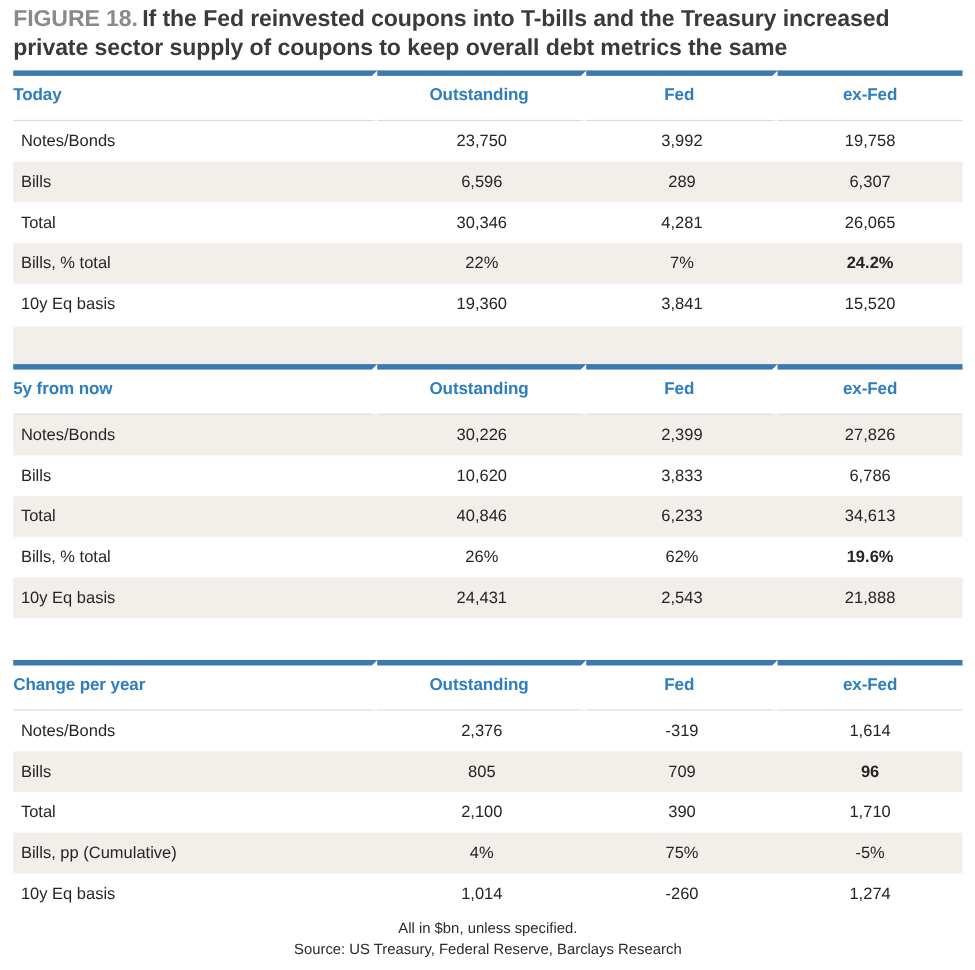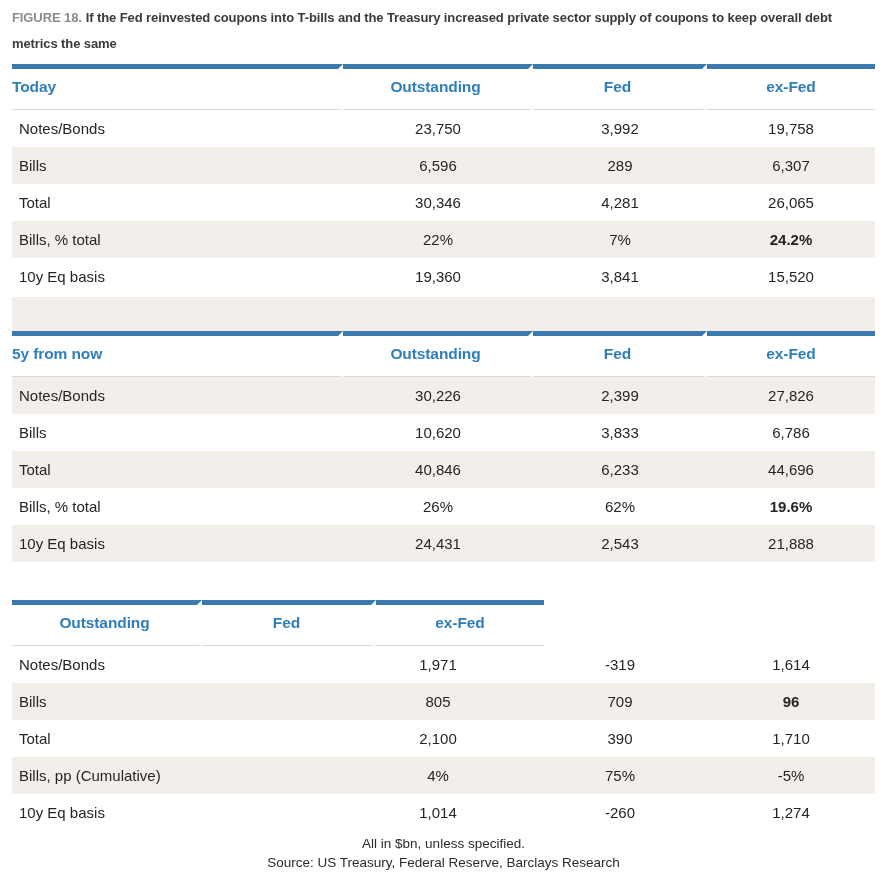--- a/index.html
+++ b/index.html
@@ -11,21 +11,21 @@
   }
   *{box-sizing:border-box;margin:0;padding:0;}
   html,body{background:#fff;}
   body{
     width:886px;height:882px;overflow:hidden;
     font-family:"Liberation Sans","DejaVu Sans",sans-serif;
     color:var(--ink);
     padding:5px 11px 0 12px;
   }
   .fig-title{
-    font-size:13px;font-weight:700;line-height:26px;
+    font-size:21px;font-weight:700;line-height:26px;
     color:#3a3a3a;letter-spacing:-0.1px;margin-bottom:7px;
   }
   .fig-label{color:#8a8a8a;margin-right:4px;}
   .tbl{width:863px;}
   .tbl + .tbl{margin-top:5px;}
   .tbl.gap-before{margin-top:38px;}
   .thead{display:flex;}
   .thead .hcell{
     border-top:5px solid var(--bar-blue);
     border-bottom:1px solid var(--rule);
@@ -111,44 +111,45 @@
       <div class="trow">
         <div class="c0">Bills</div>
         <div class="val c1">10,620</div>
         <div class="val c2">3,833</div>
         <div class="val c3">6,786</div>
       </div>
       <div class="trow shaded">
         <div class="c0">Total</div>
         <div class="val c1">40,846</div>
         <div class="val c2">6,233</div>
-        <div class="val c3">44,696</div>
+        <div class="val c3">34,613</div>
       </div>
       <div class="trow">
         <div class="c0">Bills, % total</div>
         <div class="val c1">26%</div>
         <div class="val c2">62%</div>
         <div class="val c3 bold">19.6%</div>
       </div>
       <div class="trow shaded">
         <div class="c0">10y Eq basis</div>
         <div class="val c1">24,431</div>
         <div class="val c2">2,543</div>
         <div class="val c3">21,888</div>
       </div>
     </div>
     <div class="tbl gap-before">
       <div class="thead">
+        <div class="hcell c0">Change per year</div>
         <div class="hcell c1">Outstanding</div>
         <div class="hcell c2">Fed</div>
         <div class="hcell c3">ex-Fed</div>
       </div>
       <div class="trow">
         <div class="c0">Notes/Bonds</div>
-        <div class="val c1">1,971</div>
+        <div class="val c1">2,376</div>
         <div class="val c2">-319</div>
         <div class="val c3">1,614</div>
       </div>
       <div class="trow shaded">
         <div class="c0">Bills</div>
         <div class="val c1">805</div>
         <div class="val c2">709</div>
         <div class="val c3 bold">96</div>
       </div>
       <div class="trow">

